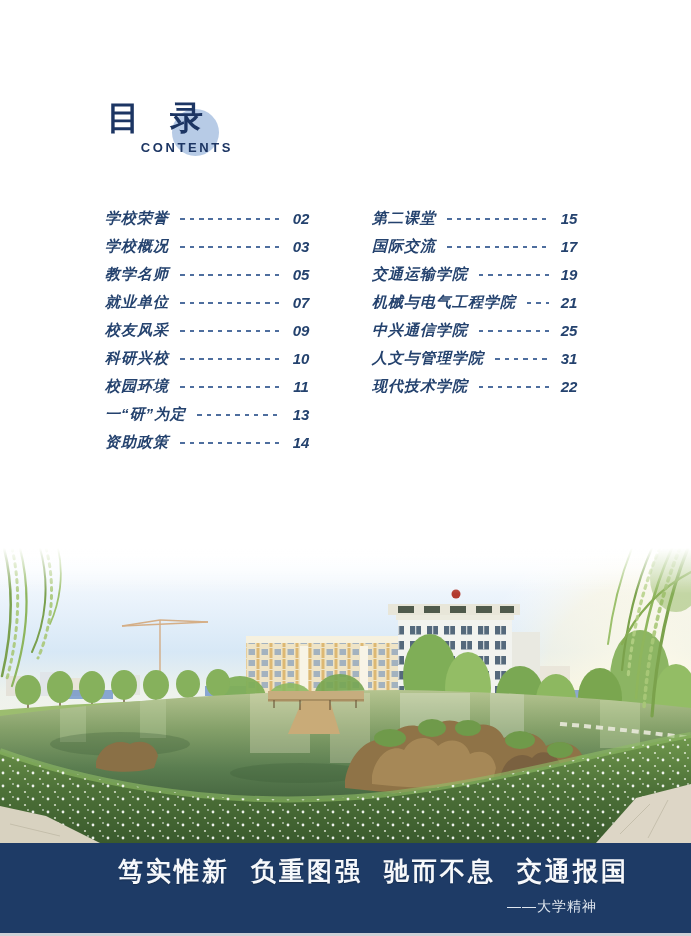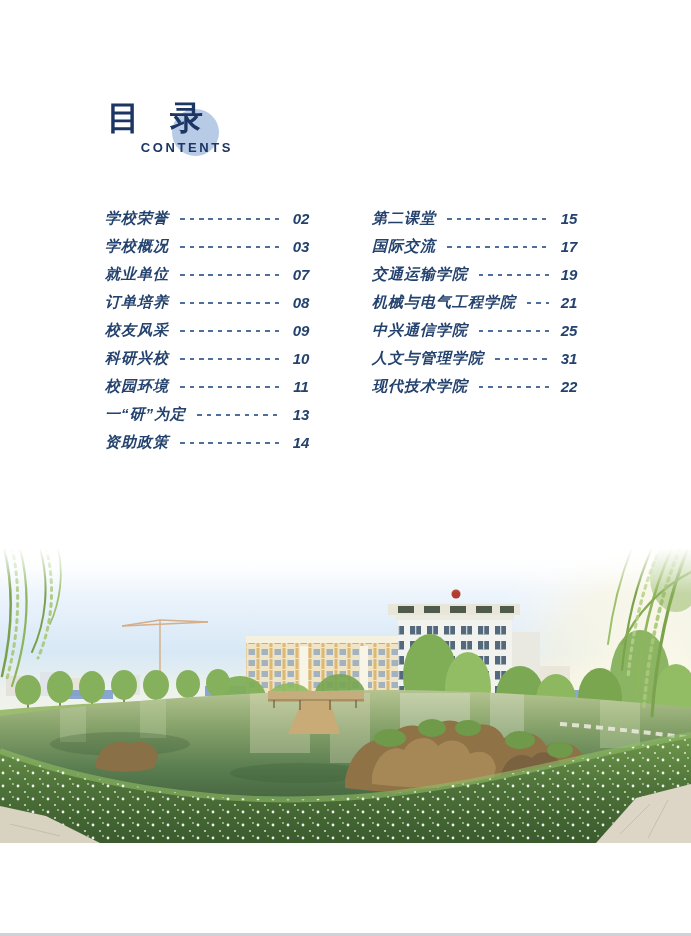--- a/index.html
+++ b/index.html
@@ -89,28 +89,28 @@
           <span class="toc-title">学校荣誉</span>
           <span class="leader"></span>
           <span class="toc-page">02</span>
         </div>
       <div class="toc-row">
           <span class="toc-title">学校概况</span>
           <span class="leader"></span>
           <span class="toc-page">03</span>
         </div>
       <div class="toc-row">
+          <span class="toc-title">教学名师</span>
+          <span class="leader"></span>
+          <span class="toc-page">05</span>
+        </div>
+      <div class="toc-row">
           <span class="toc-title">就业单位</span>
           <span class="leader"></span>
           <span class="toc-page">07</span>
-        </div>
-      <div class="toc-row">
-          <span class="toc-title">订单培养</span>
-          <span class="leader"></span>
-          <span class="toc-page">08</span>
         </div>
       <div class="toc-row">
           <span class="toc-title">校友风采</span>
           <span class="leader"></span>
           <span class="toc-page">09</span>
         </div>
       <div class="toc-row">
           <span class="toc-title">科研兴校</span>
           <span class="leader"></span>
           <span class="toc-page">10</span>
@@ -387,15 +387,24 @@
         <path d="M691,24 C660,40 636,66 622,96" stroke="#86ac52" stroke-width="2.4"></path>
         <path d="M680,0 C660,48 648,104 644,160" stroke="#a8c878" stroke-width="3.6" stroke-dasharray="3 5" opacity="0.9"></path>
         <path d="M660,0 C642,40 632,86 628,130" stroke="#b4d084" stroke-width="3.2" stroke-dasharray="3 5" opacity="0.85"></path>
         <ellipse cx="676" cy="30" rx="26" ry="34" fill="#8fb65d" opacity="0.5"></ellipse>
       </g>
 
       <rect x="0" y="0" width="691" height="46" fill="url(#topfade)"></rect>
     </svg>
   </div>
 
+  <div class="footer-bar">
+    <div class="motto">
+      <span>笃实惟新</span>
+      <span>负重图强</span>
+      <span>驰而不息</span>
+      <span>交通报国</span>
+    </div>
+    <div class="attribution">——大学精神</div>
+  </div>
   <div class="bottom-strip"></div>
 
 </div>
 
 </body></html>

